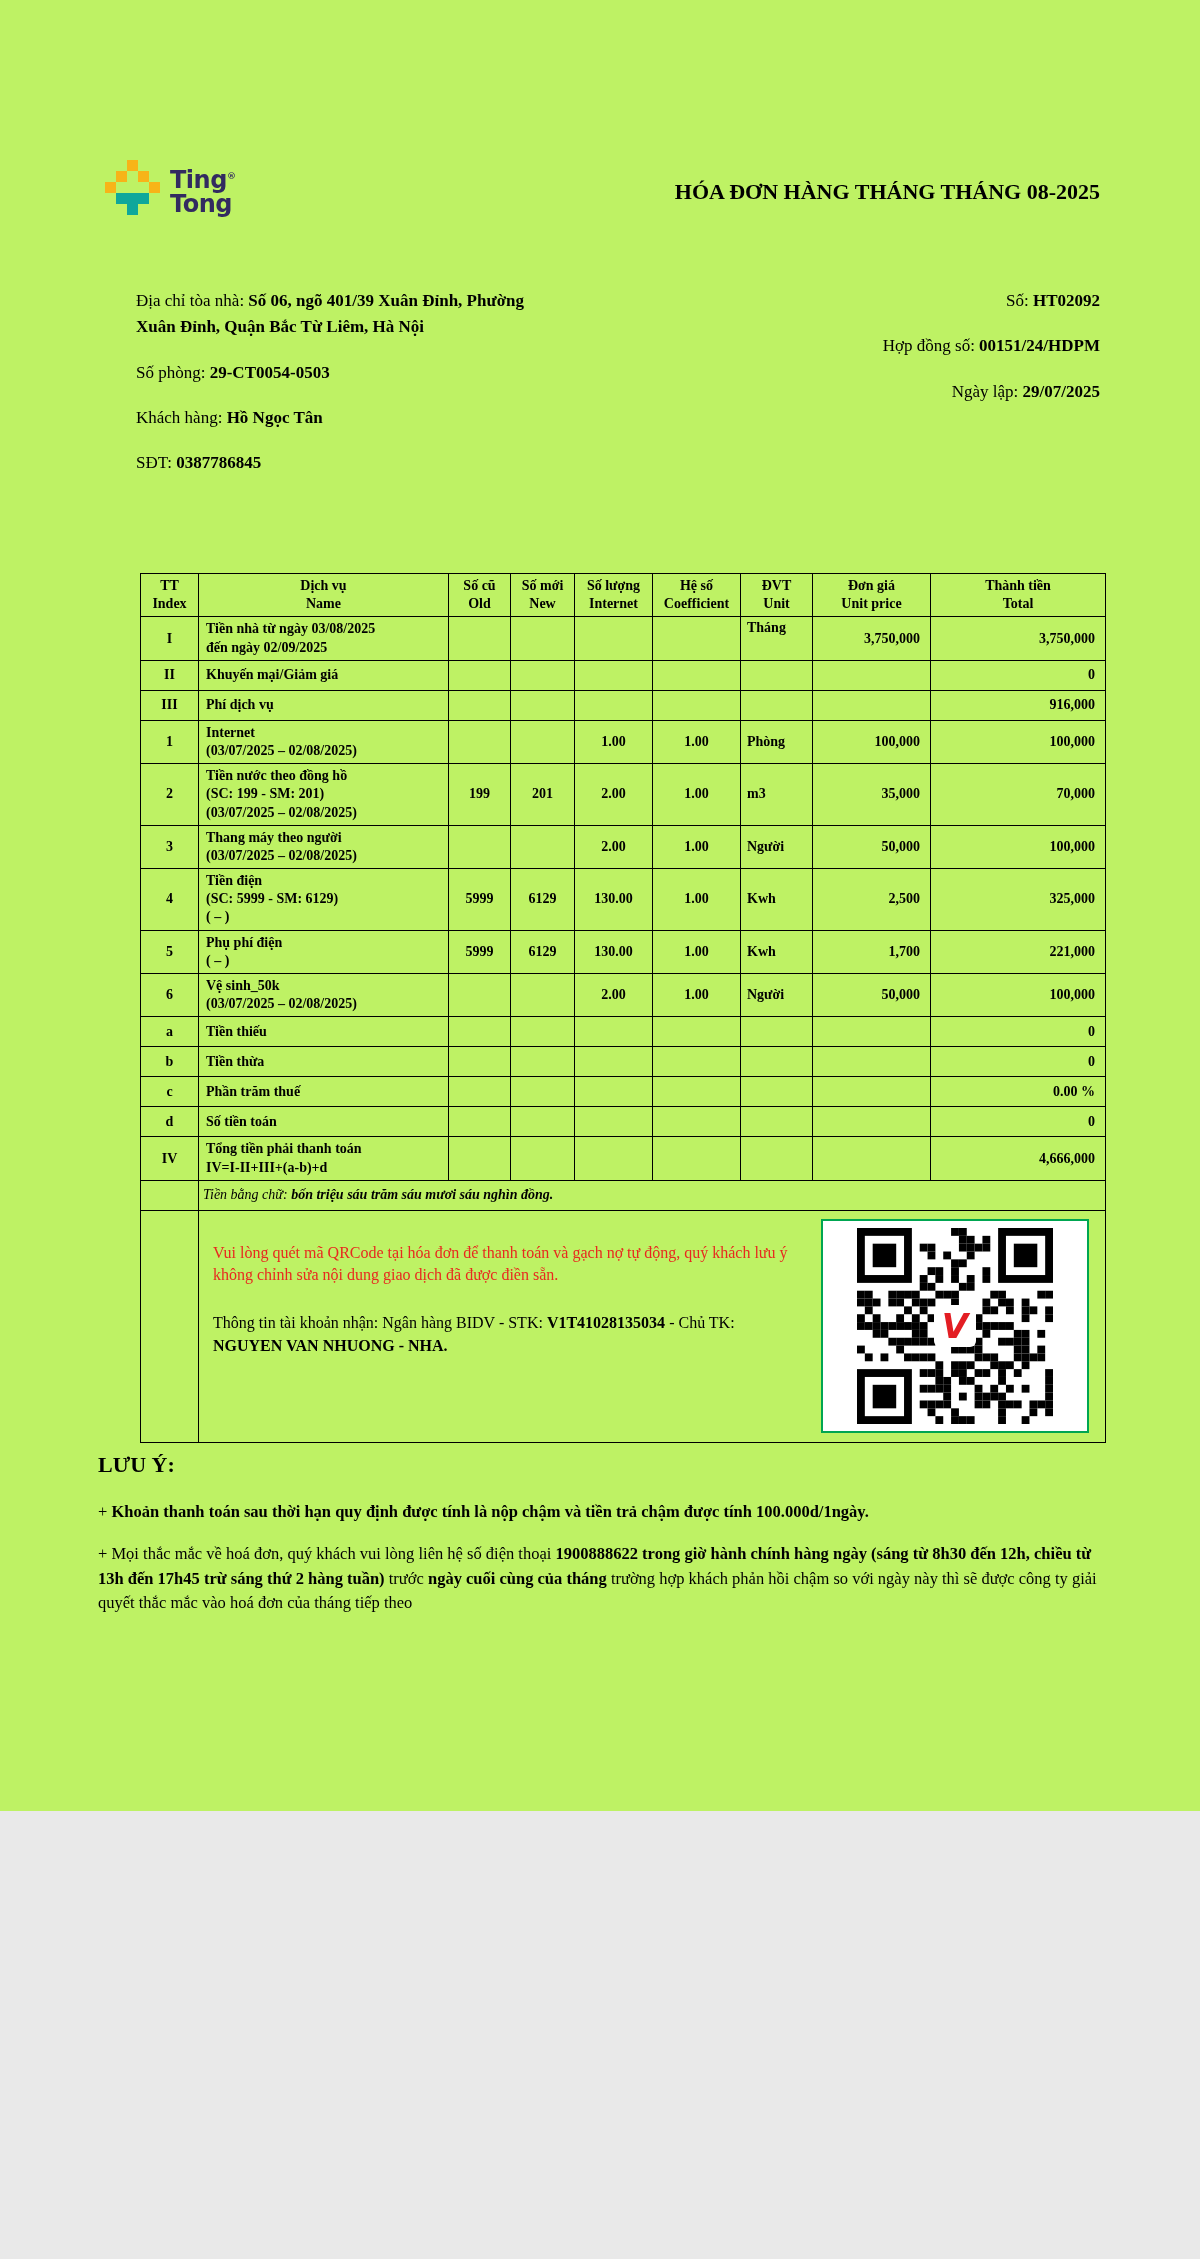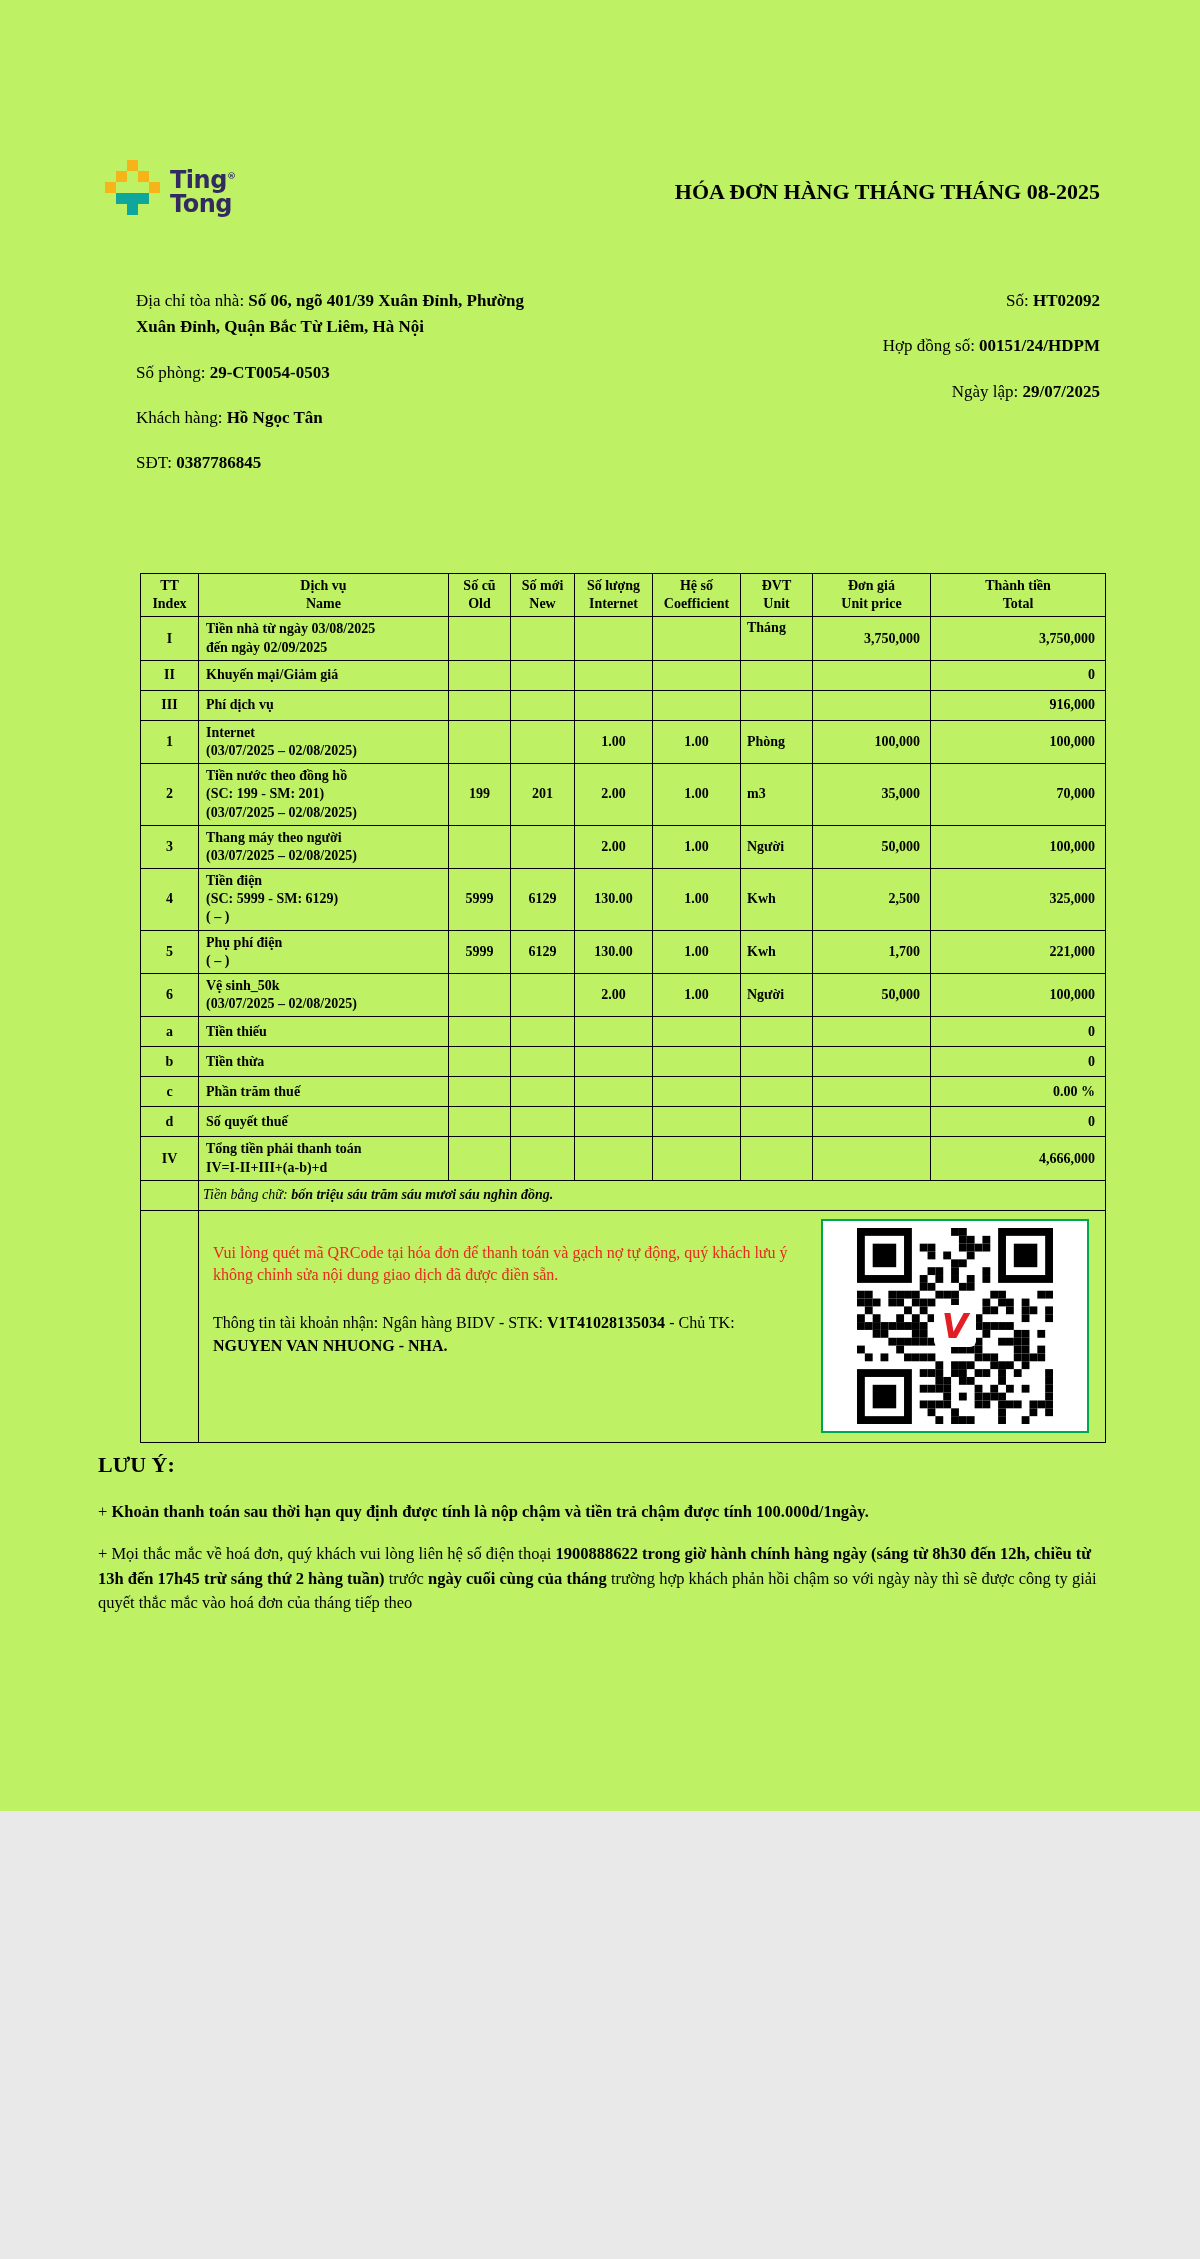--- a/index.html
+++ b/index.html
@@ -346,21 +346,21 @@
           <td class="c-new"></td>
           <td class="c-qty"></td>
           <td class="c-coef"></td>
           <td class="c-unit"></td>
           <td class="c-price"></td>
           <td class="c-total">0.00 %</td>
         </tr>
         <tr>
           <td class="c-idx">d</td>
           <td class="c-name">
-            <div>Số quyết thuế</div>
+            <div>Số tiền toán</div>
           </td>
           <td class="c-old"></td>
           <td class="c-new"></td>
           <td class="c-qty"></td>
           <td class="c-coef"></td>
           <td class="c-unit"></td>
           <td class="c-price"></td>
           <td class="c-total">0</td>
         </tr>
         <tr>

